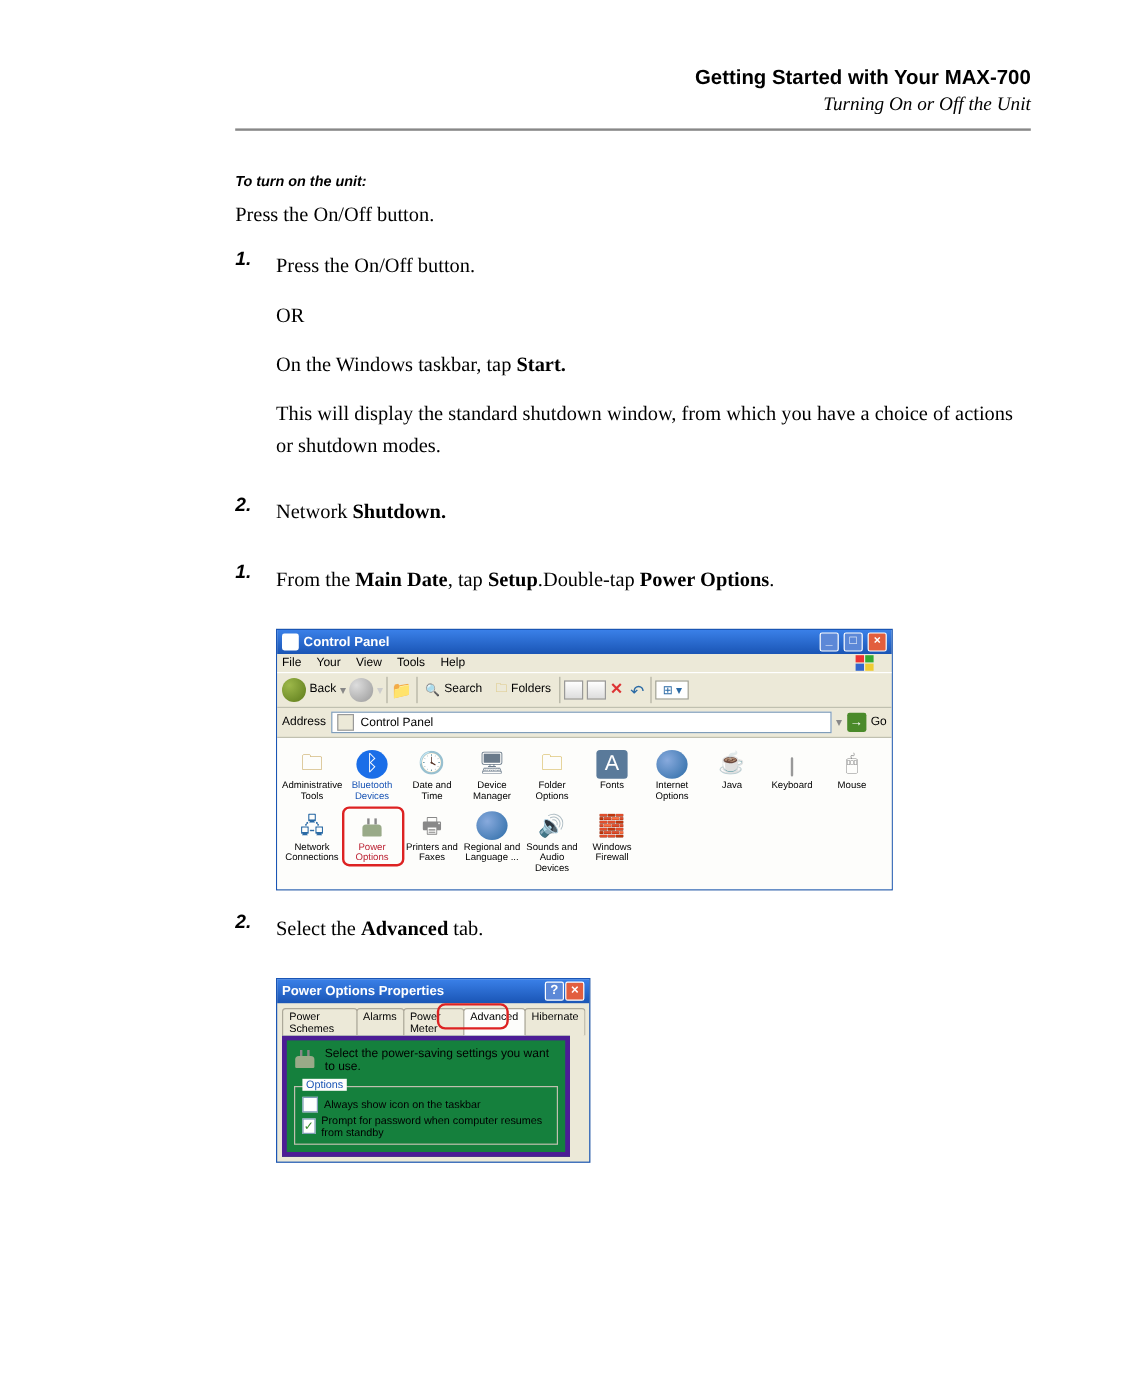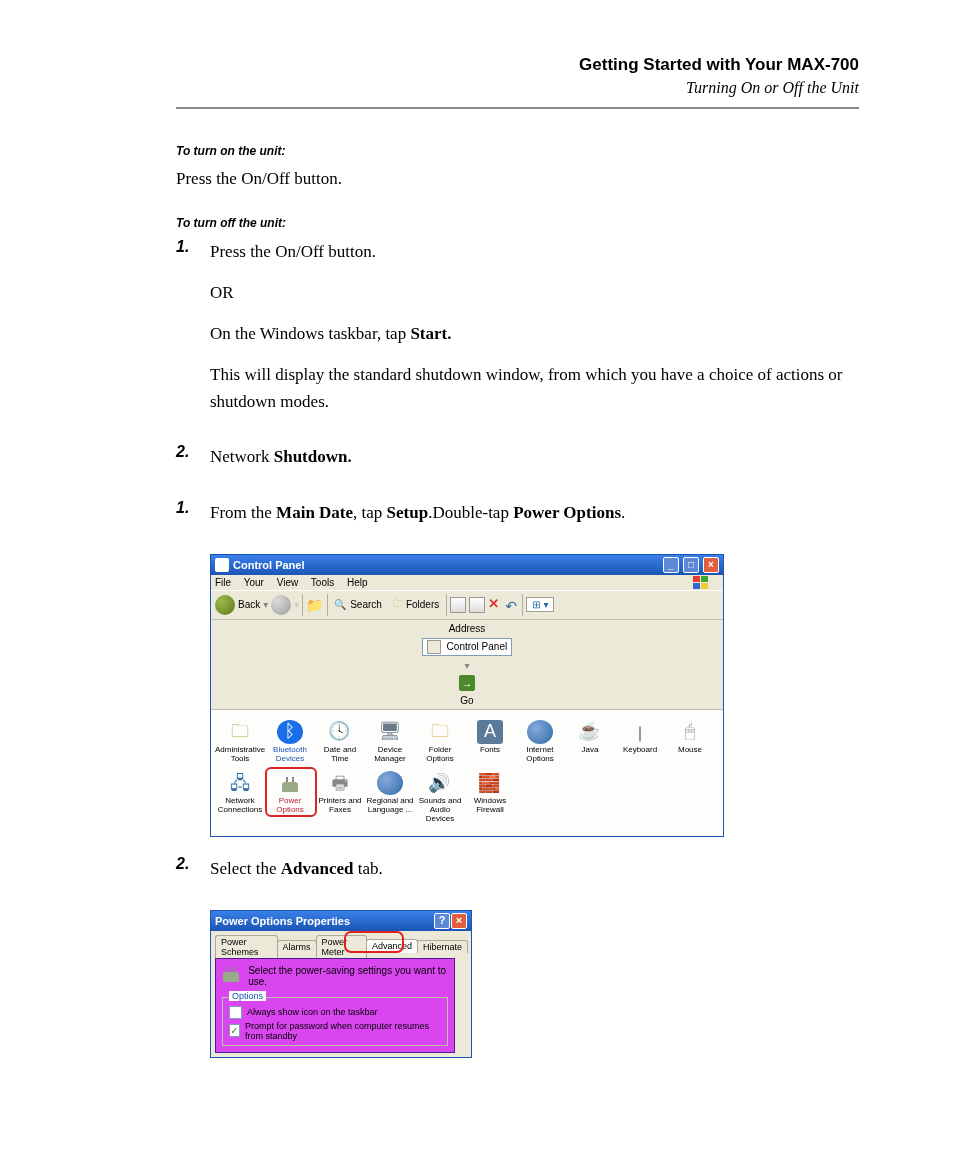--- a/index.html
+++ b/index.html
@@ -6,21 +6,21 @@
     margin: 0;
     padding: 0;
     background: #fff;
     font-family: Georgia, "Times New Roman", serif;
     color: #000;
   }
   .page {
     width: 954px;
     min-height: 1159px;
     box-sizing: border-box;
-    padding: 55px 95px 20px 76px;
+    padding: 55px 95px 20px 96px;
     position: relative;
   }
   .header {
     text-align: right;
     margin-left: 100px;
   }
   .chapter-title {
     font-family: Verdana, Arial, sans-serif;
     font-weight: bold;
     font-size: 17px;
@@ -157,21 +157,20 @@
     padding: 1px 5px;
     background: #fff;
     color: #2a6aa5;
   }
   .cp-addressbar {
     display: flex; align-items: center;
     padding: 3px 4px; gap: 4px;
     font-size: 10px;
     background: #ece9d8;
     border-bottom: 1px solid #c0c0b0;
-    flex-direction: column;
   }
   .cp-addr-field {
     flex: 1;
     border: 1px solid #7f9db9;
     background: #fff;
     padding: 1px 4px;
   }
   .cp-go {
     width: 16px; height: 16px;
     background: #4a8a2a;
@@ -256,21 +255,20 @@
   }
   .po-titlebar .t { flex:1; }
   .po-q { width:14px; height:14px; background:#5c88d7; border:1px solid #fff; border-radius:2px; text-align:center; line-height:13px; margin-right:1px; }
   .po-x { width:14px; height:14px; background:#e25e3e; border:1px solid #fff; border-radius:2px; text-align:center; line-height:13px; }
   .po-tabs {
     display:flex;
     padding: 4px 4px 0 4px;
     gap: 0;
     font-size: 9px;
     position: relative;
-    align-items: center;
   }
   .po-tab {
     border:1px solid #aca899;
     border-bottom:none;
     background:#ece9d8;
     padding: 1px 5px;
     border-radius: 3px 3px 0 0;
     margin-right: -1px;
   }
   .po-tab.active {
@@ -280,22 +278,22 @@
     padding-bottom:2px;
   }
   .red-tab {
     position:absolute;
     border:2px solid #d22;
     border-radius:7px;
     top: 0px; left: 133px; width: 56px; height: 18px;
     z-index:3;
   }
   .po-body {
-    border:1px solid #4c1d95;
-    background:#d946ef;
+    border:4px solid #4c1d95;
+    background:#15803d;
     margin: 0 16px 4px 4px;
     padding: 6px;
   }
   .po-intro {
     display:flex; align-items:center; gap:8px;
     margin-bottom:10px;
   }
   .po-intro .plug-icon {
     width:20px; height:20px;
     position:relative;
@@ -352,21 +350,20 @@
     <div class="chapter-title">Getting Started with Your MAX-700</div>
     <div class="section-title">Turning On or Off the Unit</div>
     <hr class="header-rule">
   </div>
 
   <div class="content">
 
     <div class="sub-head">To turn on the unit:</div>
     <div class="body-text">Press the On/Off button.</div>
 
-    <div class="sub-head">To turn off the unit:</div>
 
     <div class="step">
       <div class="step-num">1.</div>
       <div class="step-body">
         <div>Press the On/Off button.</div>
         <div>OR</div>
         <div>
           <span>On the Windows taskbar, tap </span><span class="bold">Start.</span>
         </div>
         <div>This will display the standard shutdown window, from which you have a choice of actions or shutdown modes.</div>

